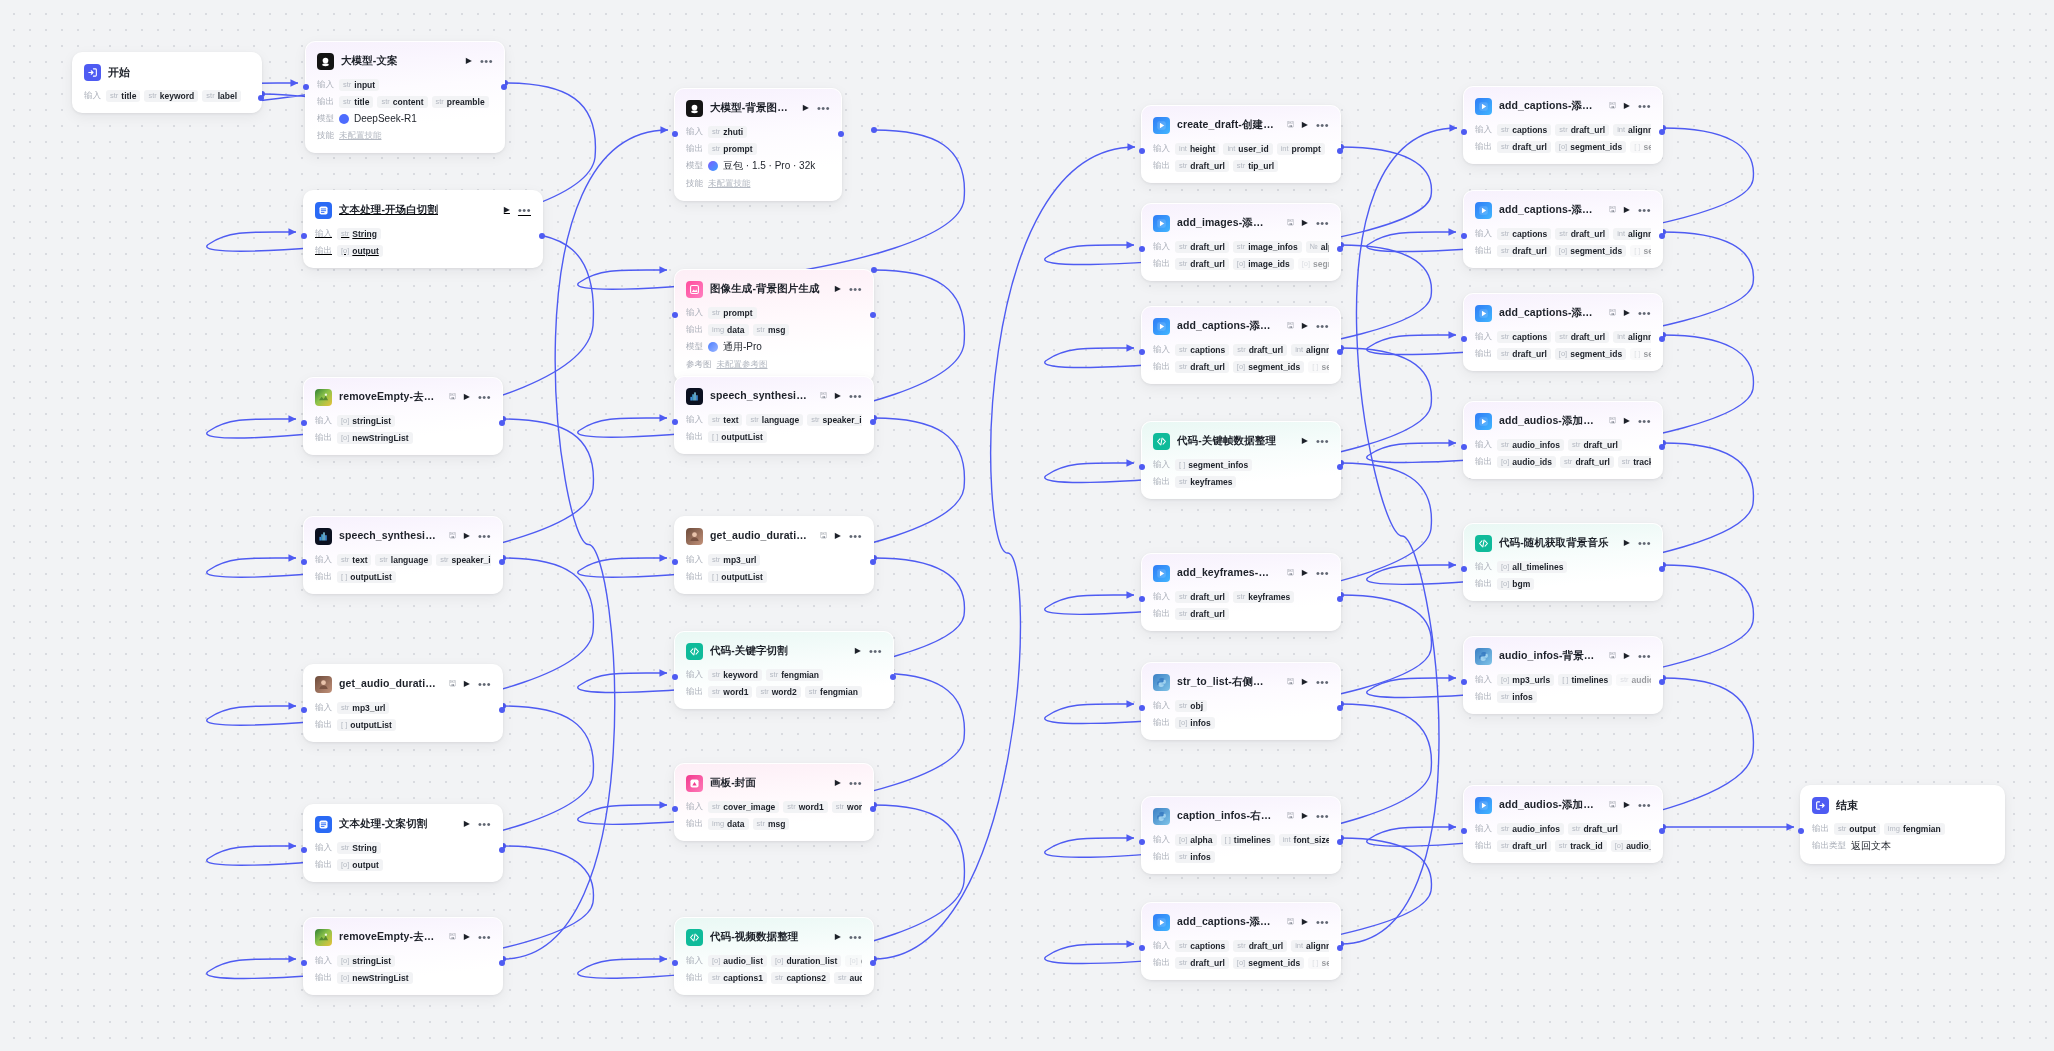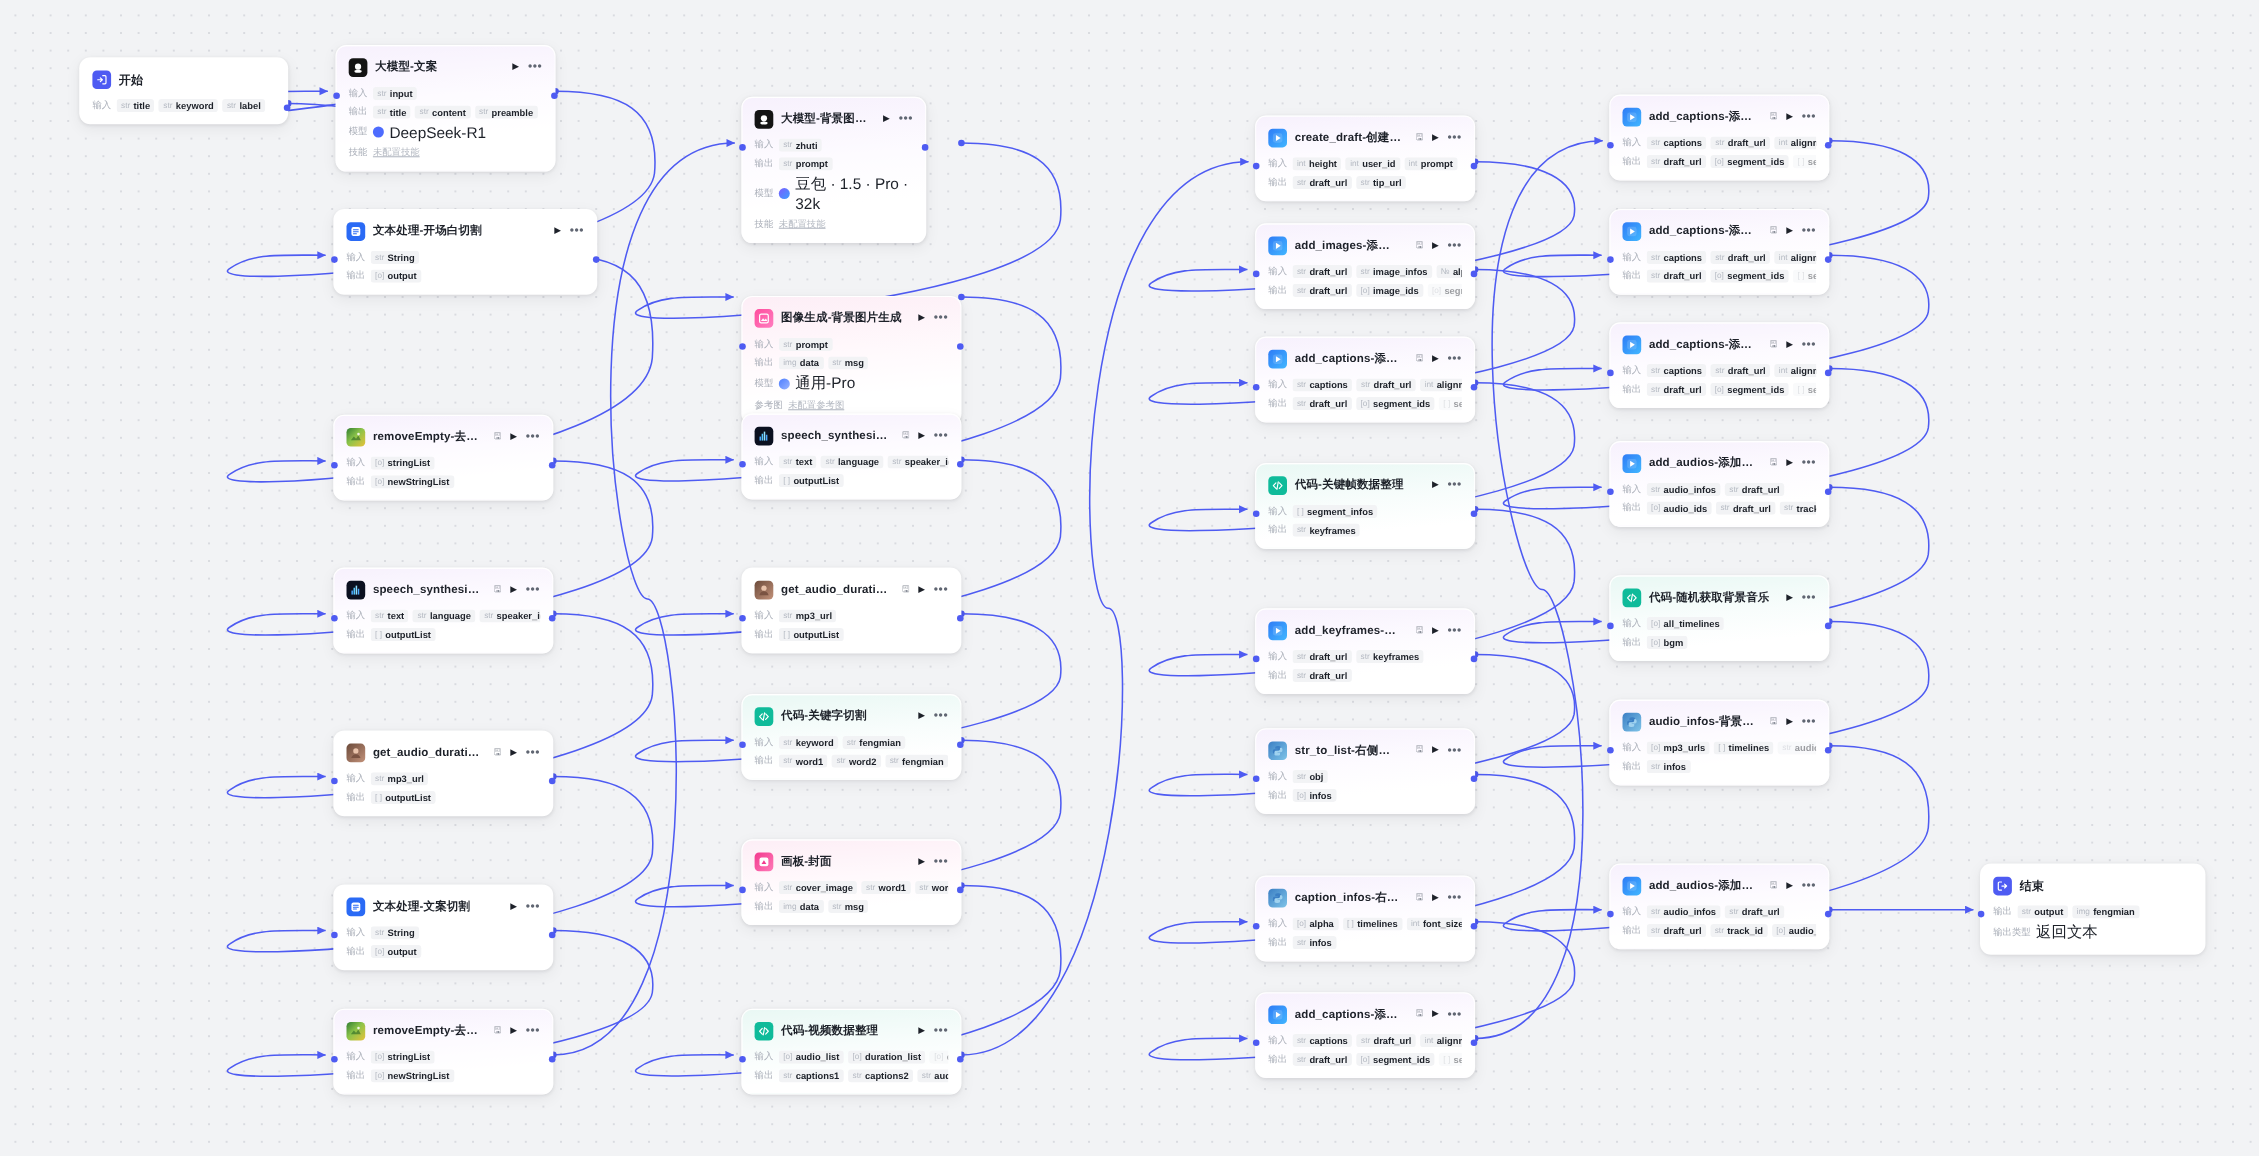--- a/index.html
+++ b/index.html
@@ -67,21 +67,21 @@
   .row-label { font-size: 8.5px; color: #a9aeb8; flex: 0 0 auto; white-space: nowrap; }
   .chips { display: flex; align-items: center; gap: 4px; overflow: hidden; flex: 1 1 auto; }
   .chip {
     display: inline-flex; align-items: center; gap: 3px;
     background: #f2f3f5; border-radius: 3px; padding: 1px 4px;
     font-size: 8.5px; color: #1d2129; font-weight: 600;
     white-space: nowrap; flex: 0 0 auto; max-width: 100%;
   }
   .chip .ty { color: #b4b9c2; font-weight: 400; font-size: 7.5px; }
   .chip.faded { opacity: .45; }
-  .plain-val { font-size: 14px; color: #1d2129; }
+  .plain-val { font-size: 10px; color: #1d2129; }
   .muted-val { font-size: 8.5px; color: #b4b9c2; text-decoration: underline; }
   .model-dot { width: 10px; height: 10px; border-radius: 50%; flex: 0 0 10px; }
   .m-deepseek { background: #4d6bfe; }
   .m-doubao   { background: linear-gradient(135deg,#7b5cff,#3ba0ff); }
   .m-generic  { background: linear-gradient(135deg,#4d7dff,#9ab6ff); }
 
   .port { position: absolute; width: 6px; height: 6px; border-radius: 50%; background: #4e5bf2; top: 50%; }
   .port.in  { left: -3px; }
   .port.out { right: -3px; }
 </style>
@@ -240,21 +240,21 @@
             <span class="plain-val">DeepSeek-R1</span>
           </div>
           <div class="row">
             <span class="row-label">技能</span>
             <span class="muted-val">未配置技能</span>
           </div>
         </div>
         <span class="port in" style="top: 42px;"></span>
         <span class="port out" style="top: 42px;"></span>
       </div>
-      <div class="node tint-plain" style="left: 303px; top: 190px; width: 240px;">
+      <div class="node tint-plain" style="left: 303px; top: 190px; width: 240px; text-decoration: underline;">
         <div class="node-head">
           <div class="node-ico ico-text">
             <svg width="11" height="11" viewBox="0 0 12 12">
               <rect x="1.6" y="1.6" width="8.8" height="8.8" rx="2" fill="#fff"></rect>
               <path d="M3.6 4.3h4.8M3.6 6.2h4.8M3.6 8.1h3" stroke="#2a6af5" stroke-width="1" stroke-linecap="round"></path>
             </svg>
           </div>
           <div class="node-title">文本处理-开场白切割</div>
           <div class="head-actions">
             <span class="play-ico">▶</span>
@@ -658,21 +658,21 @@
               <span class="chip">
                 <span class="ty">[ ]</span>
                 <span>outputList</span>
               </span>
             </div>
           </div>
         </div>
         <span class="port in" style="top: 42px;"></span>
         <span class="port out" style="top: 42px;"></span>
       </div>
-      <div class="node tint-teal" style="left: 674px; top: 631px; width: 200px;">
+      <div class="node tint-teal" style="left: 674px; top: 631px; width: 220px;">
         <div class="node-head">
           <div class="node-ico ico-code">
             <svg width="11" height="11" viewBox="0 0 12 12">
               <path d="M4.3 3.2 1.7 6l2.6 2.8M7.7 3.2 10.3 6 7.7 8.8M6.6 2.3 5.3 9.7" stroke="#fff" stroke-width="1.15" fill="none" stroke-linecap="round" stroke-linejoin="round"></path>
             </svg>
           </div>
           <div class="node-title">代码-关键字切割</div>
           <div class="head-actions">
             <span class="play-ico">▶</span>
             <span class="dots-ico">•••</span>

